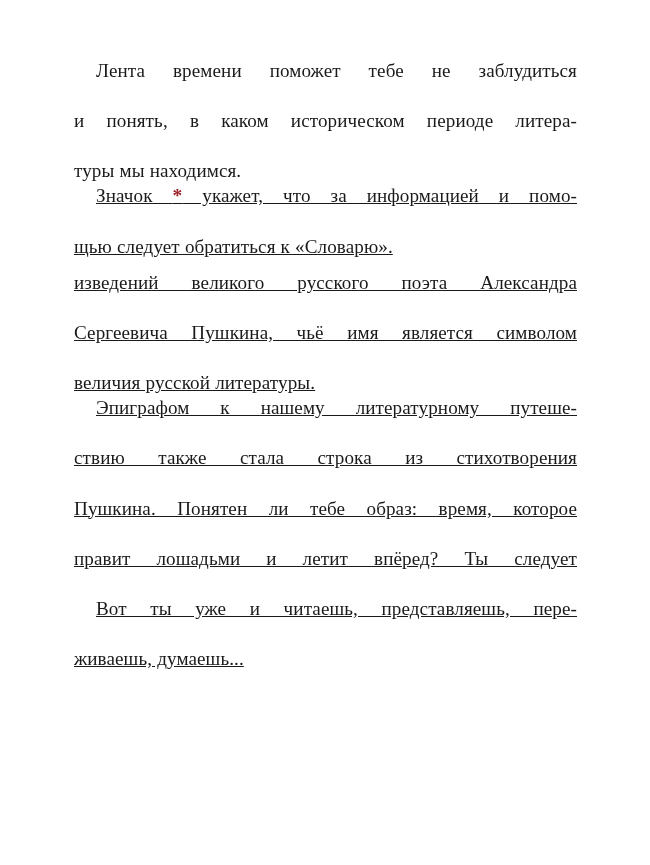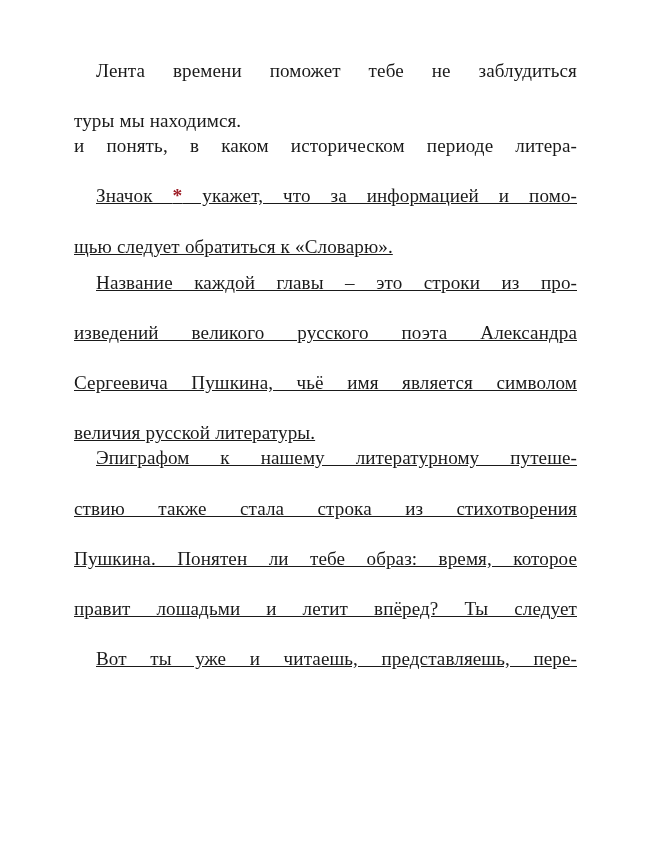--- a/index.html
+++ b/index.html
@@ -81,42 +81,42 @@
 </style>
 </head>
 <body style="background: rgb(255, 255, 255); color: rgb(26, 26, 26);">
 
 <div id="page">
 
   <div id="text-column">
 
     <p class="para">
       <span class="line indent">Лента времени поможет тебе не заблудиться</span>
+      <span class="line">и понять, в каком историческом периоде литера-</span>
       <span class="line flush">туры мы находимся.</span>
-      <span class="line">и понять, в каком историческом периоде литера-</span>
     </p>
 
     <p class="para">
       <span class="line indent"><span>Значок </span><span class="asterisk" style="color: rgb(157, 31, 40);">*</span><span> укажет, что за информацией и помо-</span></span>
       <span class="line flush">щью следует обратиться к «Словарю».</span>
     </p>
 
     <p class="para gap-before">
-      <span class="line indent">Название каждой главы – это строки из про-</span>
       <span class="line">изведений великого русского поэта Александра</span>
       <span class="line">Сергеевича Пушкина, чьё имя является символом</span>
       <span class="line flush">величия русской литературы.</span>
     </p>
 
     <p class="para">
       <span class="line indent">Эпиграфом к нашему литературному путеше-</span>
       <span class="line">ствию также стала строка из стихотворения</span>
       <span class="line">Пушкина. Понятен ли тебе образ: время, которое</span>
       <span class="line">правит лошадьми и летит впёред? Ты следует</span>
     </p>
 
     <p class="para">
       <span class="line indent">Вот ты уже и читаешь, представляешь, пере-</span>
+      <span class="line flush">живаешь, думаешь...</span>
     </p>
 
   </div>
 
 </div>
 
 </body></html>

